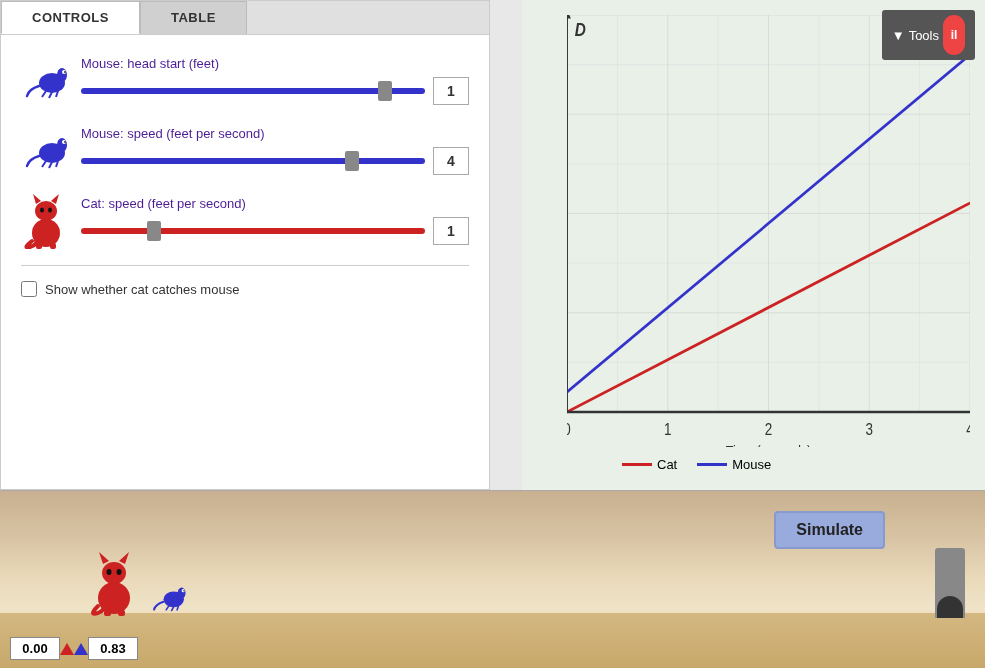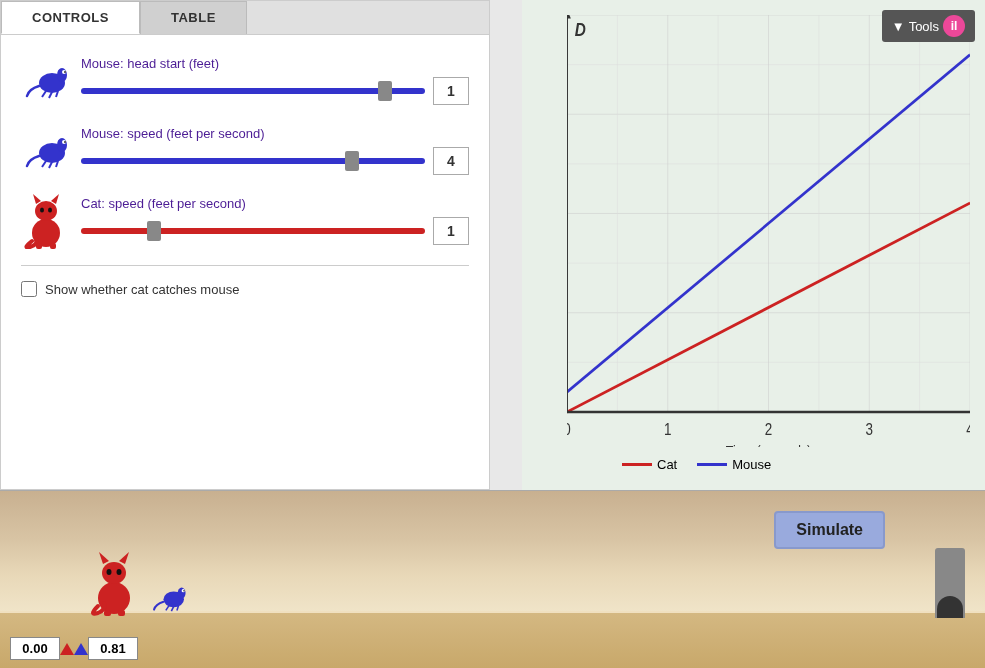--- a/index.html
+++ b/index.html
@@ -188,22 +188,22 @@
       color: white;
       padding: 5px 10px;
       font-size: 13px;
       cursor: pointer;
       border-radius: 3px;
       z-index: 10;
     }
 
     .tools-icon {
       width: 22px;
-      height: 22px;
-      background: #ec4899;
+      height: 40px;
+      background: #ef4444;
       border-radius: 11px;
       display: flex;
       align-items: center;
       justify-content: center;
       font-size: 12px;
       font-weight: bold;
       color: white;
     }
 
     .legend {
@@ -540,16 +540,16 @@
         <line x1="22" y1="30" x2="18" y2="36" stroke="#3333cc" stroke-width="2"></line>
         <line x1="28" y1="31" x2="25" y2="37" stroke="#3333cc" stroke-width="2"></line>
         <line x1="34" y1="30" x2="32" y2="36" stroke="#3333cc" stroke-width="2"></line>
       </svg>
     </div>
 
     <div class="position-displays">
       <div class="pos-box">0.00</div>
       <div class="triangle-red"></div>
       <div class="triangle-blue"></div>
-      <div class="pos-box">0.81</div>
+      <div class="pos-box">0.83</div>
     </div>
   </div>
 </div>
 
 </body></html>

